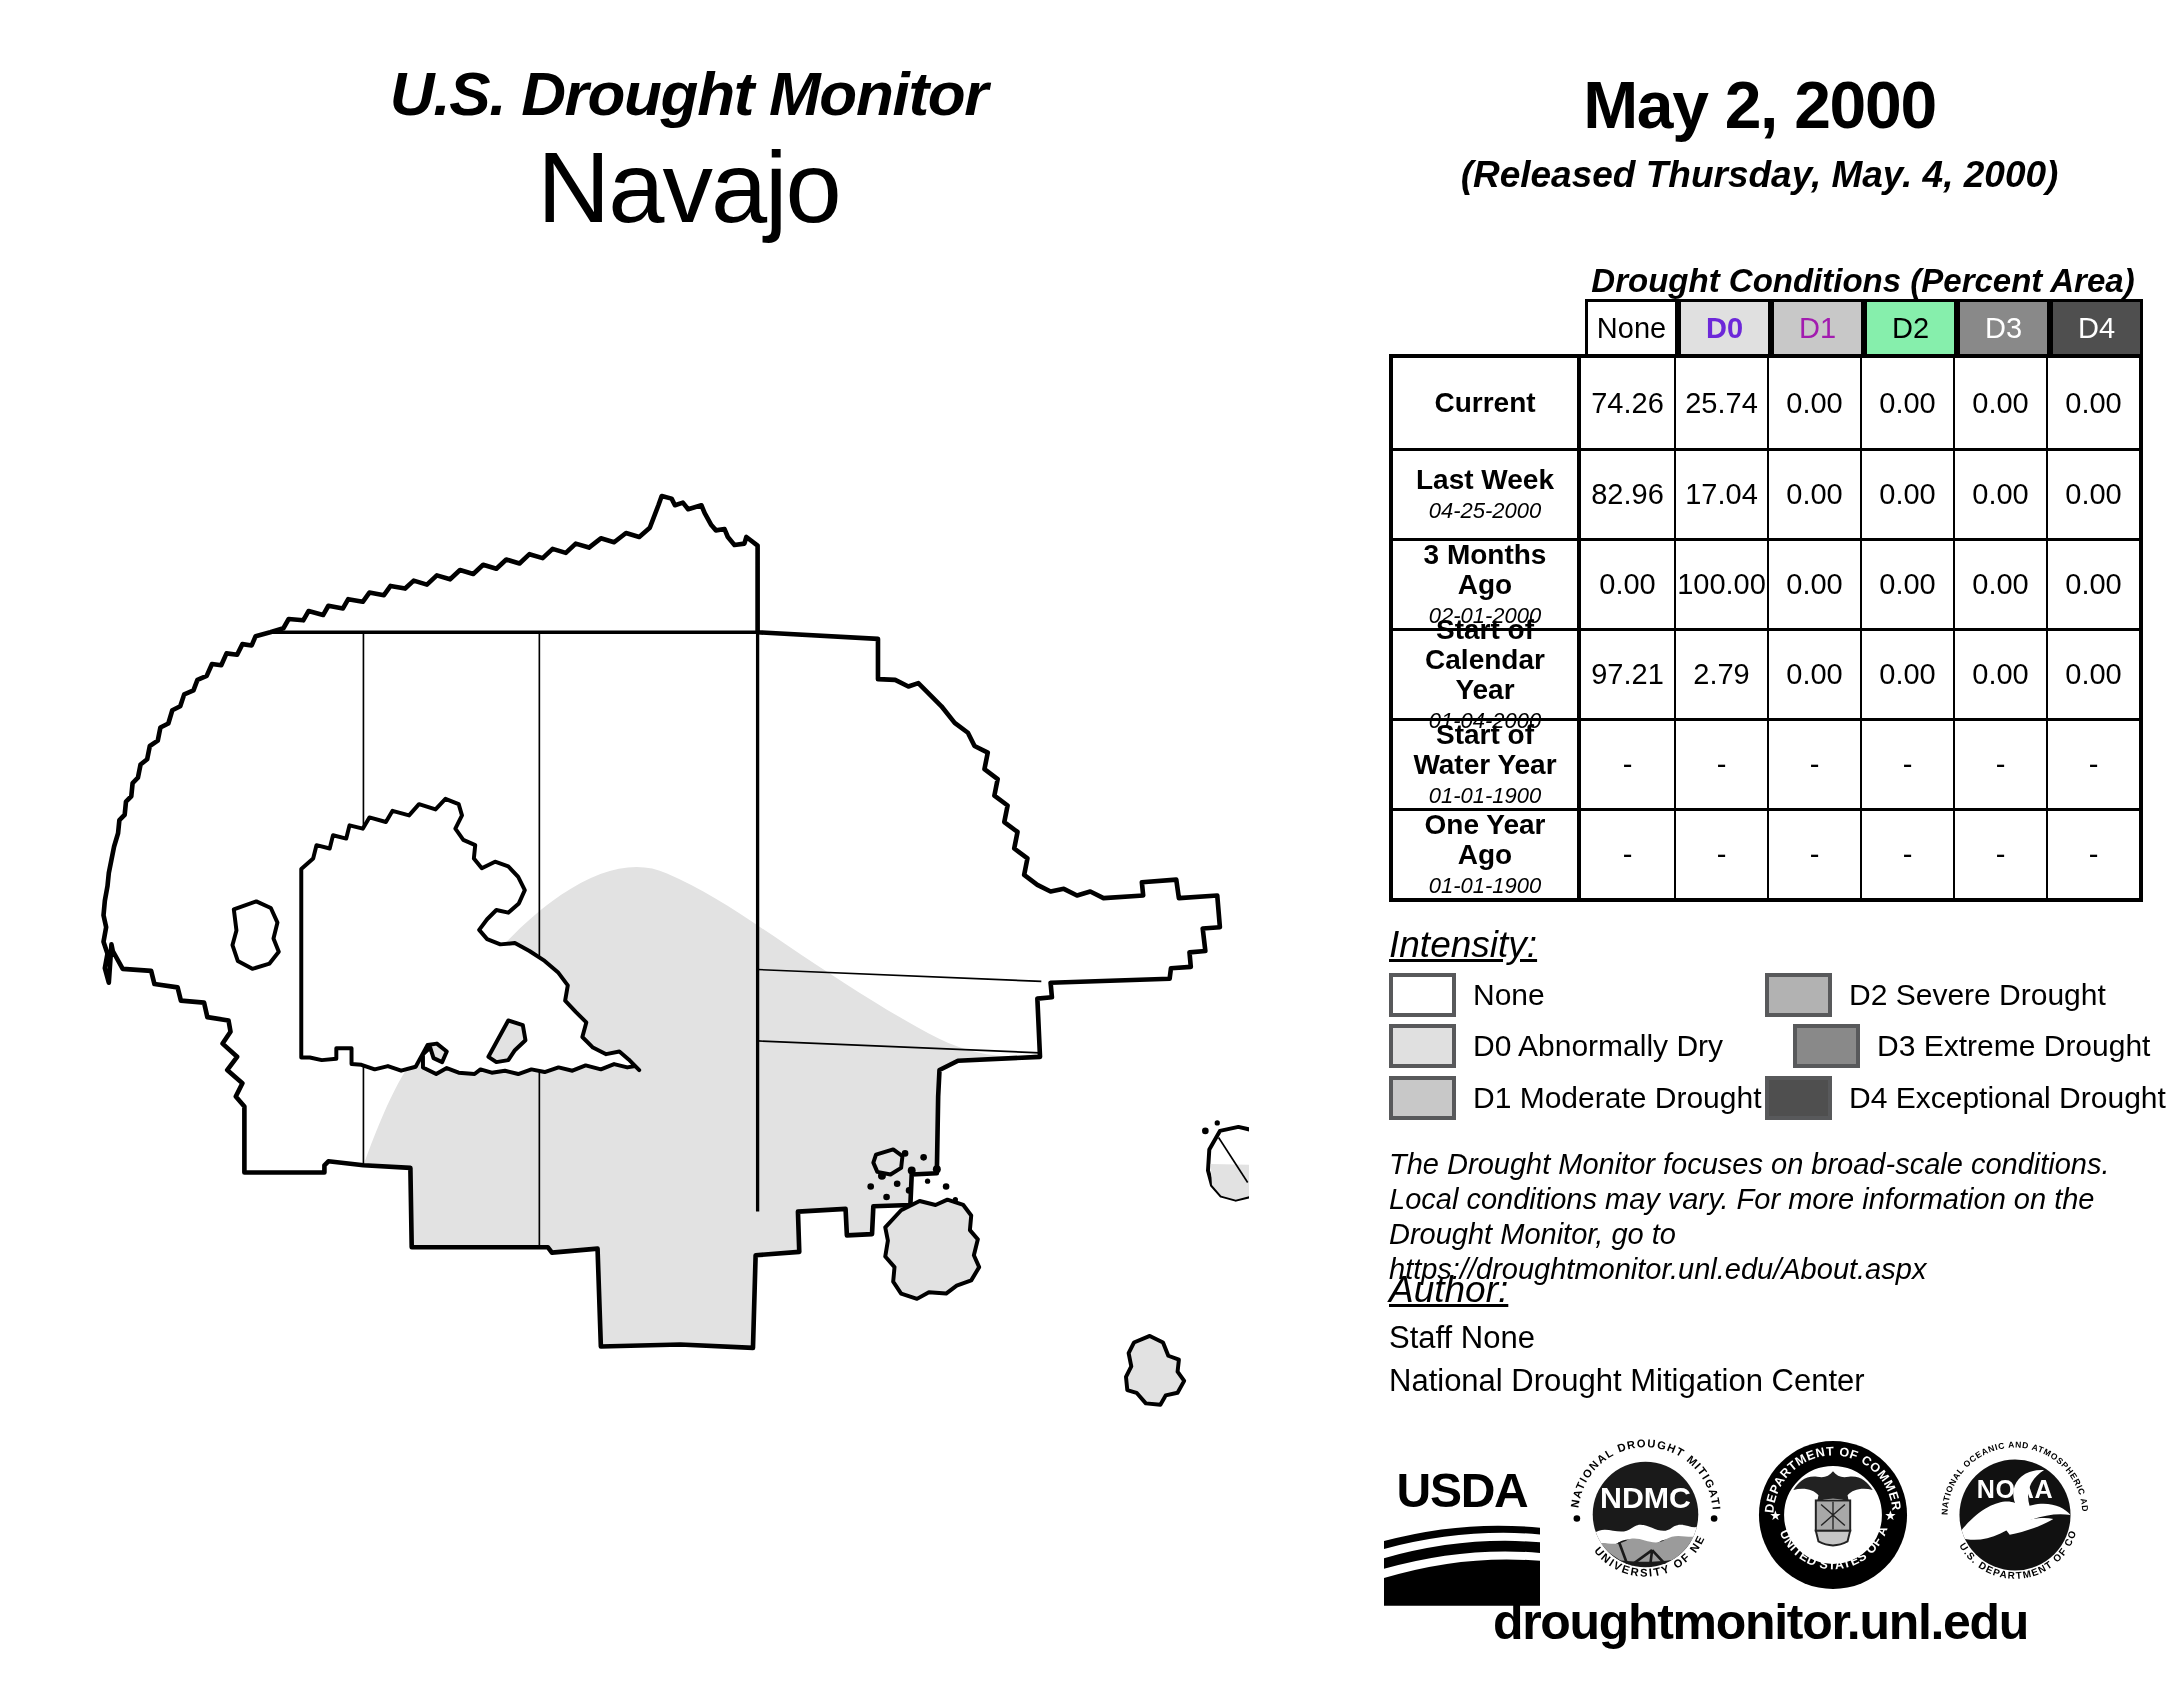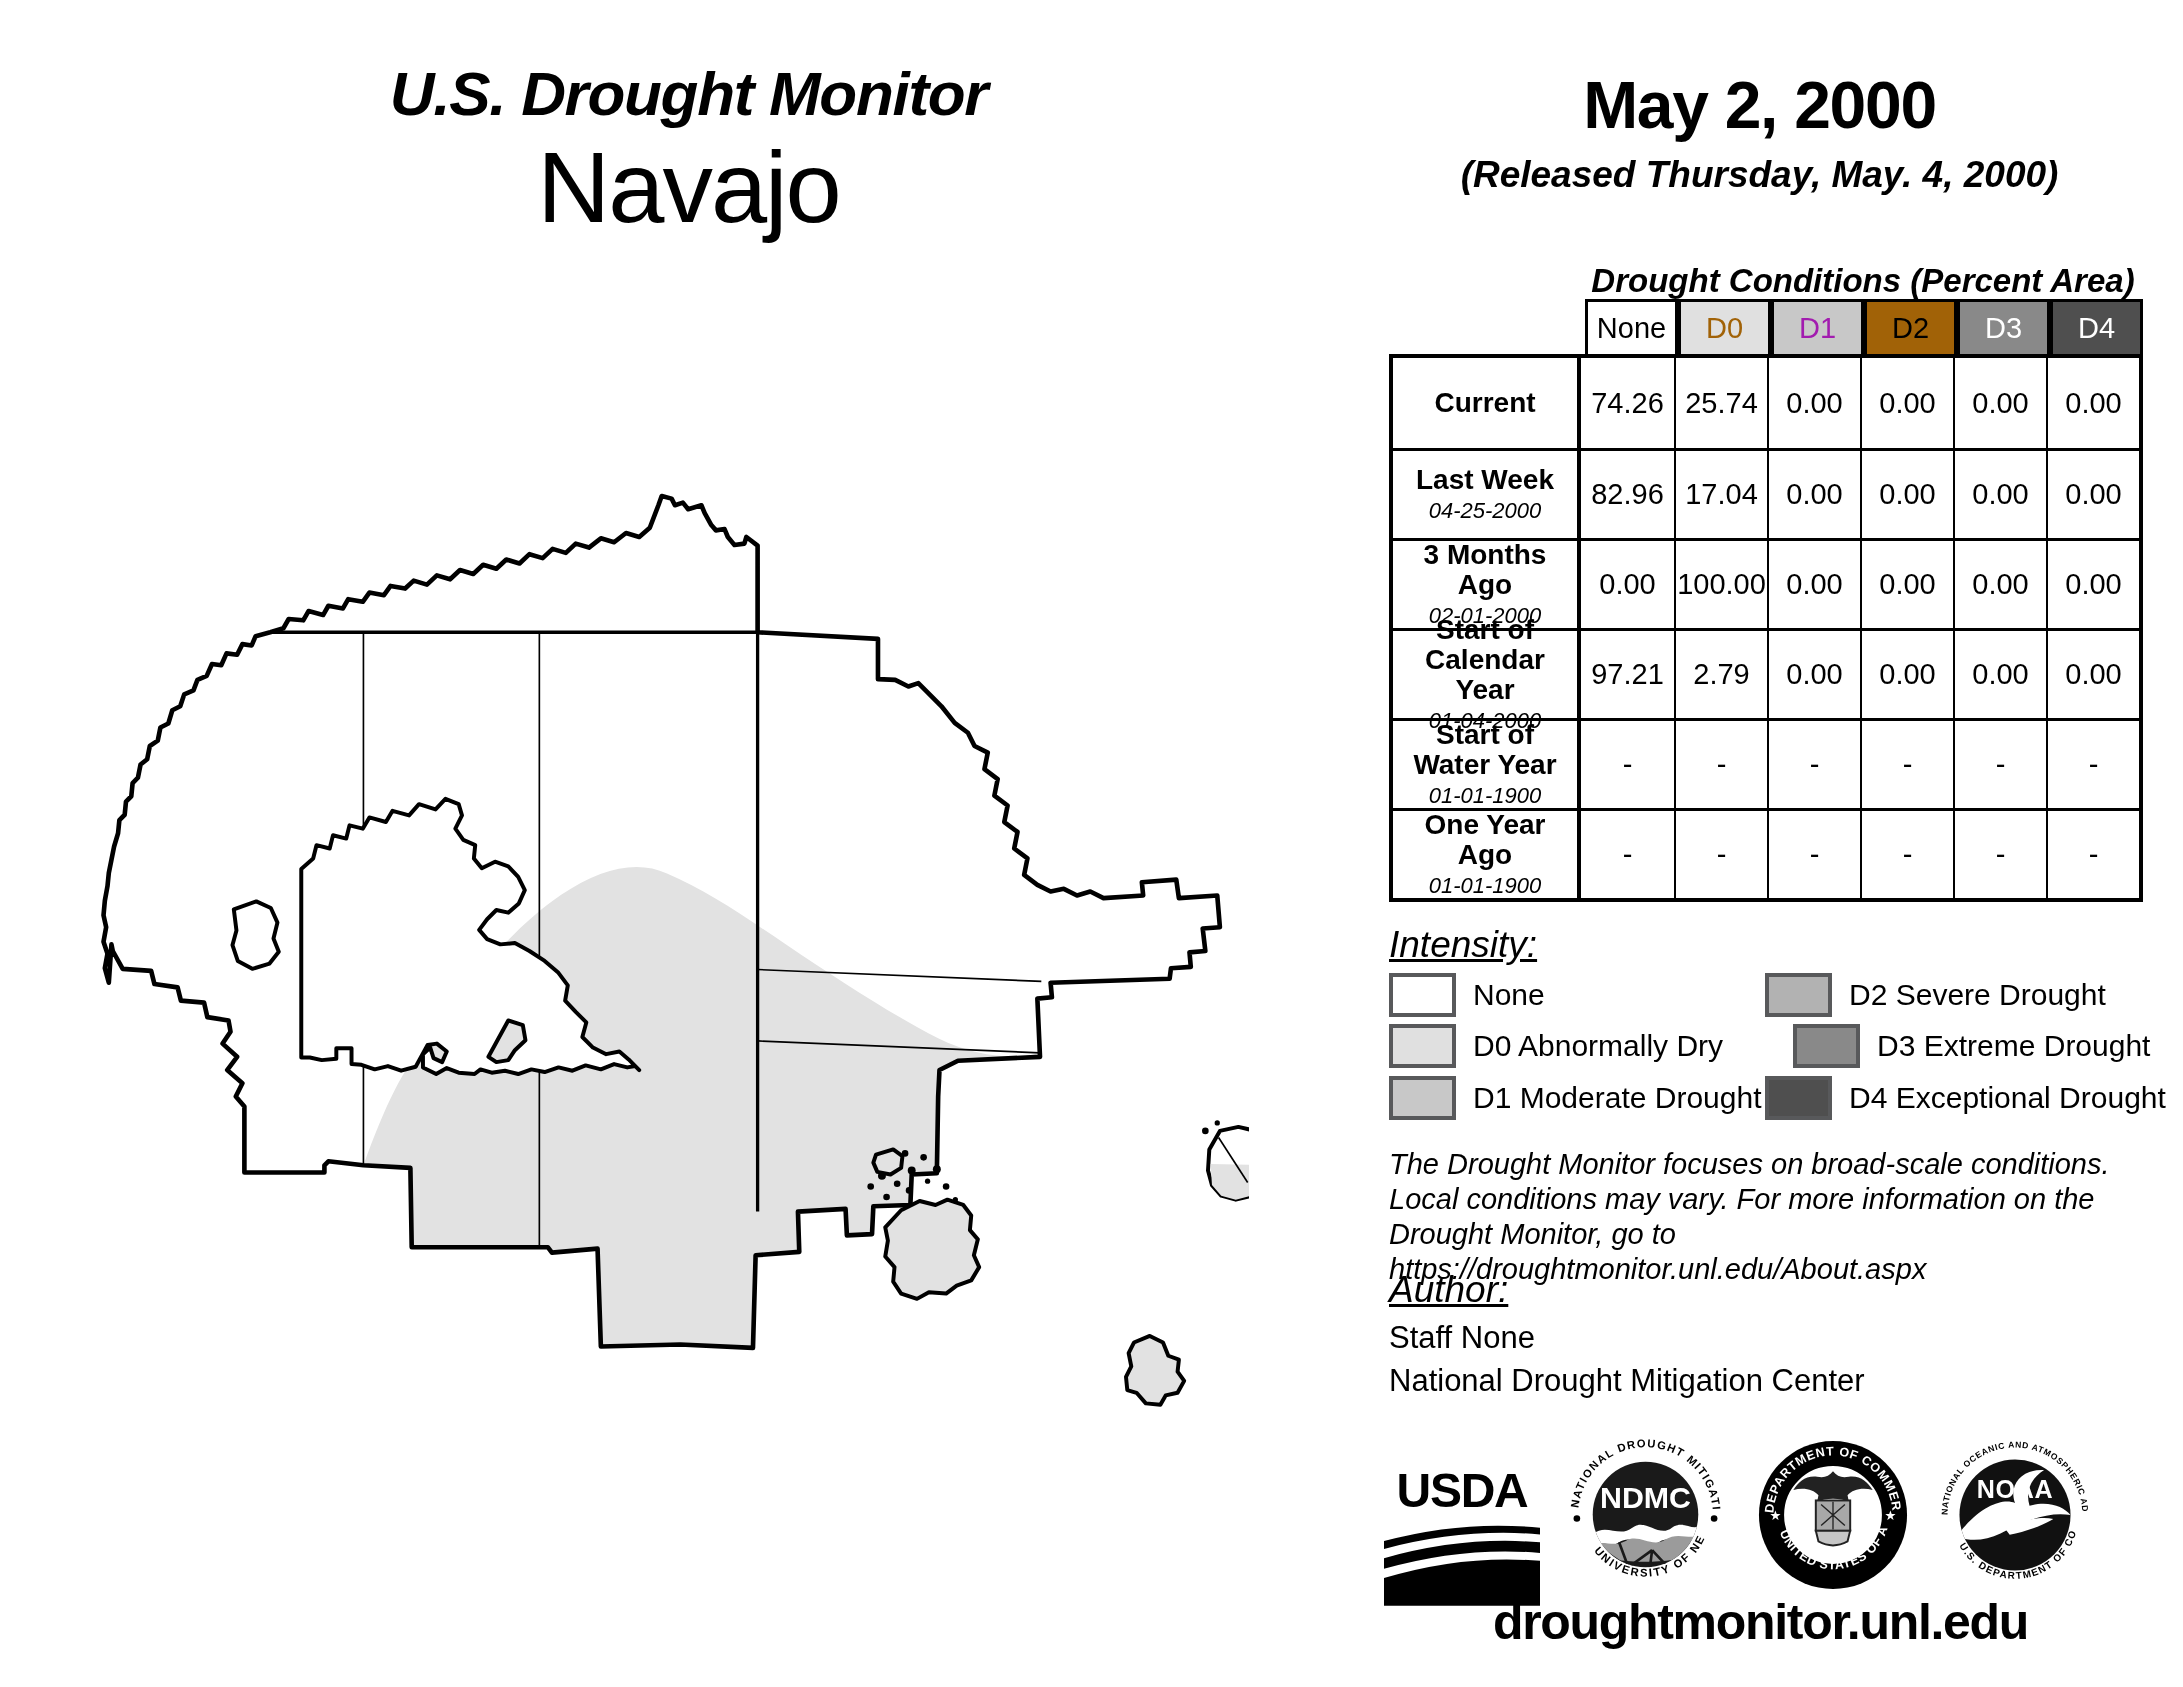--- a/index.html
+++ b/index.html
@@ -148,23 +148,23 @@
         <circle cx="1712" cy="960" r="4" fill="#000"></circle>
     </g>
 
     <path class="sat" fill="#e2e2e2" d="M1586,1292 l24,-10 20,10 8,20 16,6 -2,18 10,14 -10,18 -18,4 -8,14 -22,-2 -14,-16 -14,-4 -2,-20 8,-16 -4,-20 Z"></path>
   </svg>
 
   <div class="abs tcaption">Drought Conditions (Percent Area)</div>
 
   <div class="abs hdrrow">
     <div class="hcell" style="background-color: rgb(255, 255, 255); color: rgb(0, 0, 0);">None</div>
-    <div class="hcell" style="background-color: rgb(224, 224, 224); color: #a16207;">D0</div>
+    <div class="hcell" style="background-color: rgb(224, 224, 224); color: #6d28d9; font-weight: bold;">D0</div>
     <div class="hcell" style="background-color: rgb(200, 200, 200); color: #a21caf;">D1</div>
-    <div class="hcell" style="background-color: #a16207; color: rgb(0, 0, 0);">D2</div>
+    <div class="hcell" style="background-color: #86efac; color: rgb(0, 0, 0);">D2</div>
     <div class="hcell" style="background-color: rgb(137, 137, 137); color: rgb(255, 255, 255);">D3</div>
     <div class="hcell" style="background-color: rgb(79, 79, 79); color: rgb(255, 255, 255);">D4</div>
   </div>
 
   <div class="abs datagrid">
 
     <div class="lcell">
         <div class="rlbl">Current</div>
       </div>
     <div class="dcell first">74.26</div>

